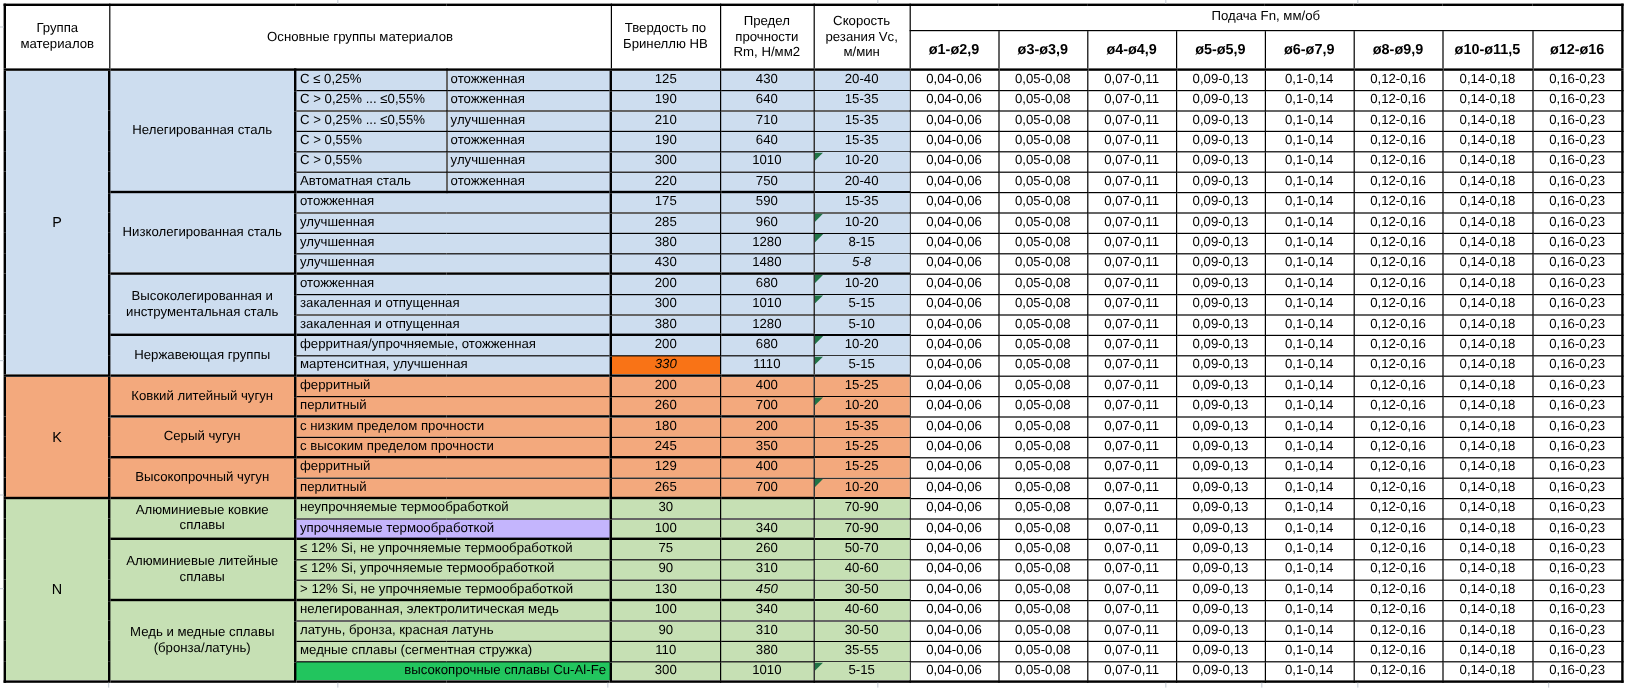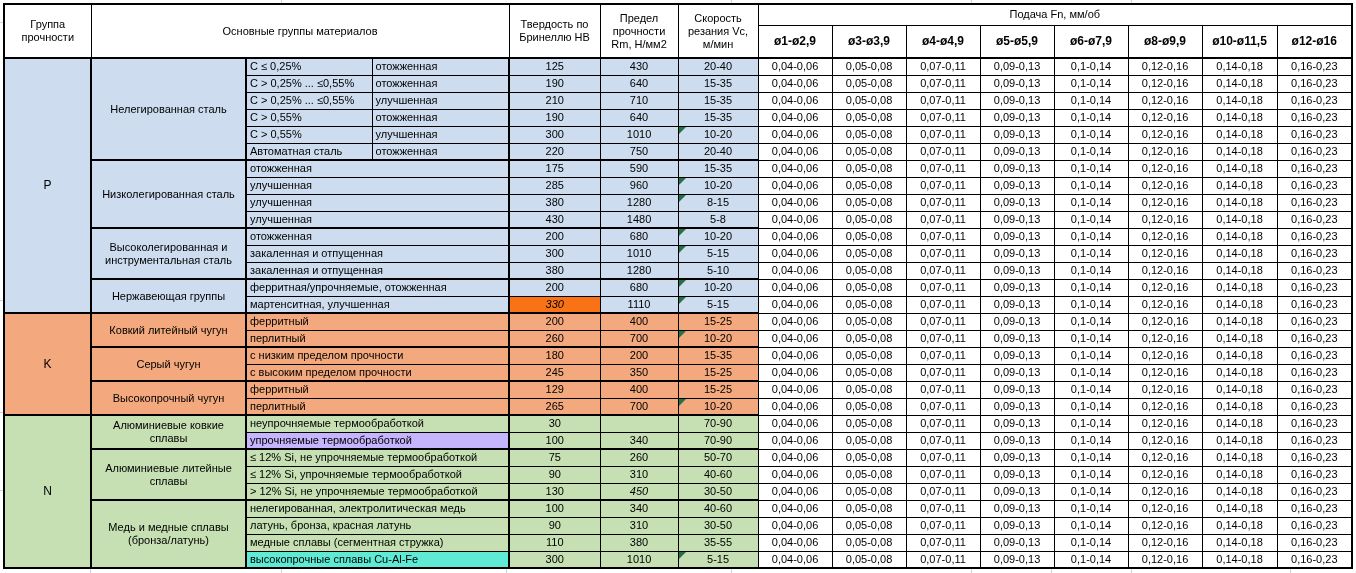--- a/index.html
+++ b/index.html
@@ -56,21 +56,21 @@
       <col style="width:74px">
       <col style="width:74px">
       <col style="width:74px">
     <col style="width:74px">
       <col style="width:74px">
       <col style="width:75px">
       <col style="width:75px">
   </colgroup>
   <thead>
     <tr class="h1">
-      <th rowspan="2" class="span2">Группа прочности</th>
+      <th rowspan="2" class="span2">Группа материалов</th>
       <th rowspan="2" colspan="3" class="span2">Основные группы материалов</th>
       <th rowspan="2" class="span2">Твердость по Бринеллю НВ</th>
       <th rowspan="2" class="span2">Предел прочности Rm, Н/мм2</th>
       <th rowspan="2" class="span2">Скорость резания Vc, м/мин</th>
       <th colspan="8">Подача Fn, мм/об</th>
     </tr>
     <tr class="h2" id="feed-cols-row">
         <th>ø1-ø2,9</th>
         <th>ø3-ø3,9</th>
         <th>ø4-ø4,9</th>
@@ -214,21 +214,21 @@
         <td class="c" style="background: rgb(255, 255, 255);">0,09-0,13</td>
         <td class="c" style="background: rgb(255, 255, 255);">0,1-0,14</td>
         <td class="c" style="background: rgb(255, 255, 255);">0,12-0,16</td>
         <td class="c" style="background: rgb(255, 255, 255);">0,14-0,18</td>
         <td class="c" style="background: rgb(255, 255, 255);">0,16-0,23</td>
       </tr>
       <tr>
         <td class="l bl2" colspan="2" style="background: rgb(205, 221, 239);">улучшенная</td>
         <td class="c bl2" style="background: rgb(205, 221, 239);">430</td>
         <td class="c" style="background: rgb(205, 221, 239);">1480</td>
-        <td class="c vc" style="background: rgb(205, 221, 239);">5-8</td>
+        <td class="c vc" style="background: rgb(205, 221, 239); font-style: italic;">5-8</td>
         <td class="c" style="background: rgb(255, 255, 255);">0,04-0,06</td>
         <td class="c" style="background: rgb(255, 255, 255);">0,05-0,08</td>
         <td class="c" style="background: rgb(255, 255, 255);">0,07-0,11</td>
         <td class="c" style="background: rgb(255, 255, 255);">0,09-0,13</td>
         <td class="c" style="background: rgb(255, 255, 255);">0,1-0,14</td>
         <td class="c" style="background: rgb(255, 255, 255);">0,12-0,16</td>
         <td class="c" style="background: rgb(255, 255, 255);">0,14-0,18</td>
         <td class="c" style="background: rgb(255, 255, 255);">0,16-0,23</td>
       </tr>
       <tr>
@@ -501,21 +501,21 @@
         <td class="c" style="background: rgb(255, 255, 255);">0,04-0,06</td>
         <td class="c" style="background: rgb(255, 255, 255);">0,05-0,08</td>
         <td class="c" style="background: rgb(255, 255, 255);">0,07-0,11</td>
         <td class="c" style="background: rgb(255, 255, 255);">0,09-0,13</td>
         <td class="c" style="background: rgb(255, 255, 255);">0,1-0,14</td>
         <td class="c" style="background: rgb(255, 255, 255);">0,12-0,16</td>
         <td class="c" style="background: rgb(255, 255, 255);">0,14-0,18</td>
         <td class="c" style="background: rgb(255, 255, 255);">0,16-0,23</td>
       </tr>
       <tr>
-        <td class="l bl2" colspan="2" style="background: #5eead4;">высокопрочные сплавы Cu-Al-Fe</td>
+        <td class="l bl2" colspan="2" style="background: #22c55e; text-align: right;">высокопрочные сплавы Cu-Al-Fe</td>
         <td class="c bl2" style="background: rgb(198, 224, 180);">300</td>
         <td class="c" style="background: rgb(198, 224, 180);">1010</td>
         <td class="c vc" style="background: rgb(198, 224, 180);">5-15<span class="flag" style="border-top-color: rgb(33, 115, 70);"></span></td>
         <td class="c" style="background: rgb(255, 255, 255);">0,04-0,06</td>
         <td class="c" style="background: rgb(255, 255, 255);">0,05-0,08</td>
         <td class="c" style="background: rgb(255, 255, 255);">0,07-0,11</td>
         <td class="c" style="background: rgb(255, 255, 255);">0,09-0,13</td>
         <td class="c" style="background: rgb(255, 255, 255);">0,1-0,14</td>
         <td class="c" style="background: rgb(255, 255, 255);">0,12-0,16</td>
         <td class="c" style="background: rgb(255, 255, 255);">0,14-0,18</td>

